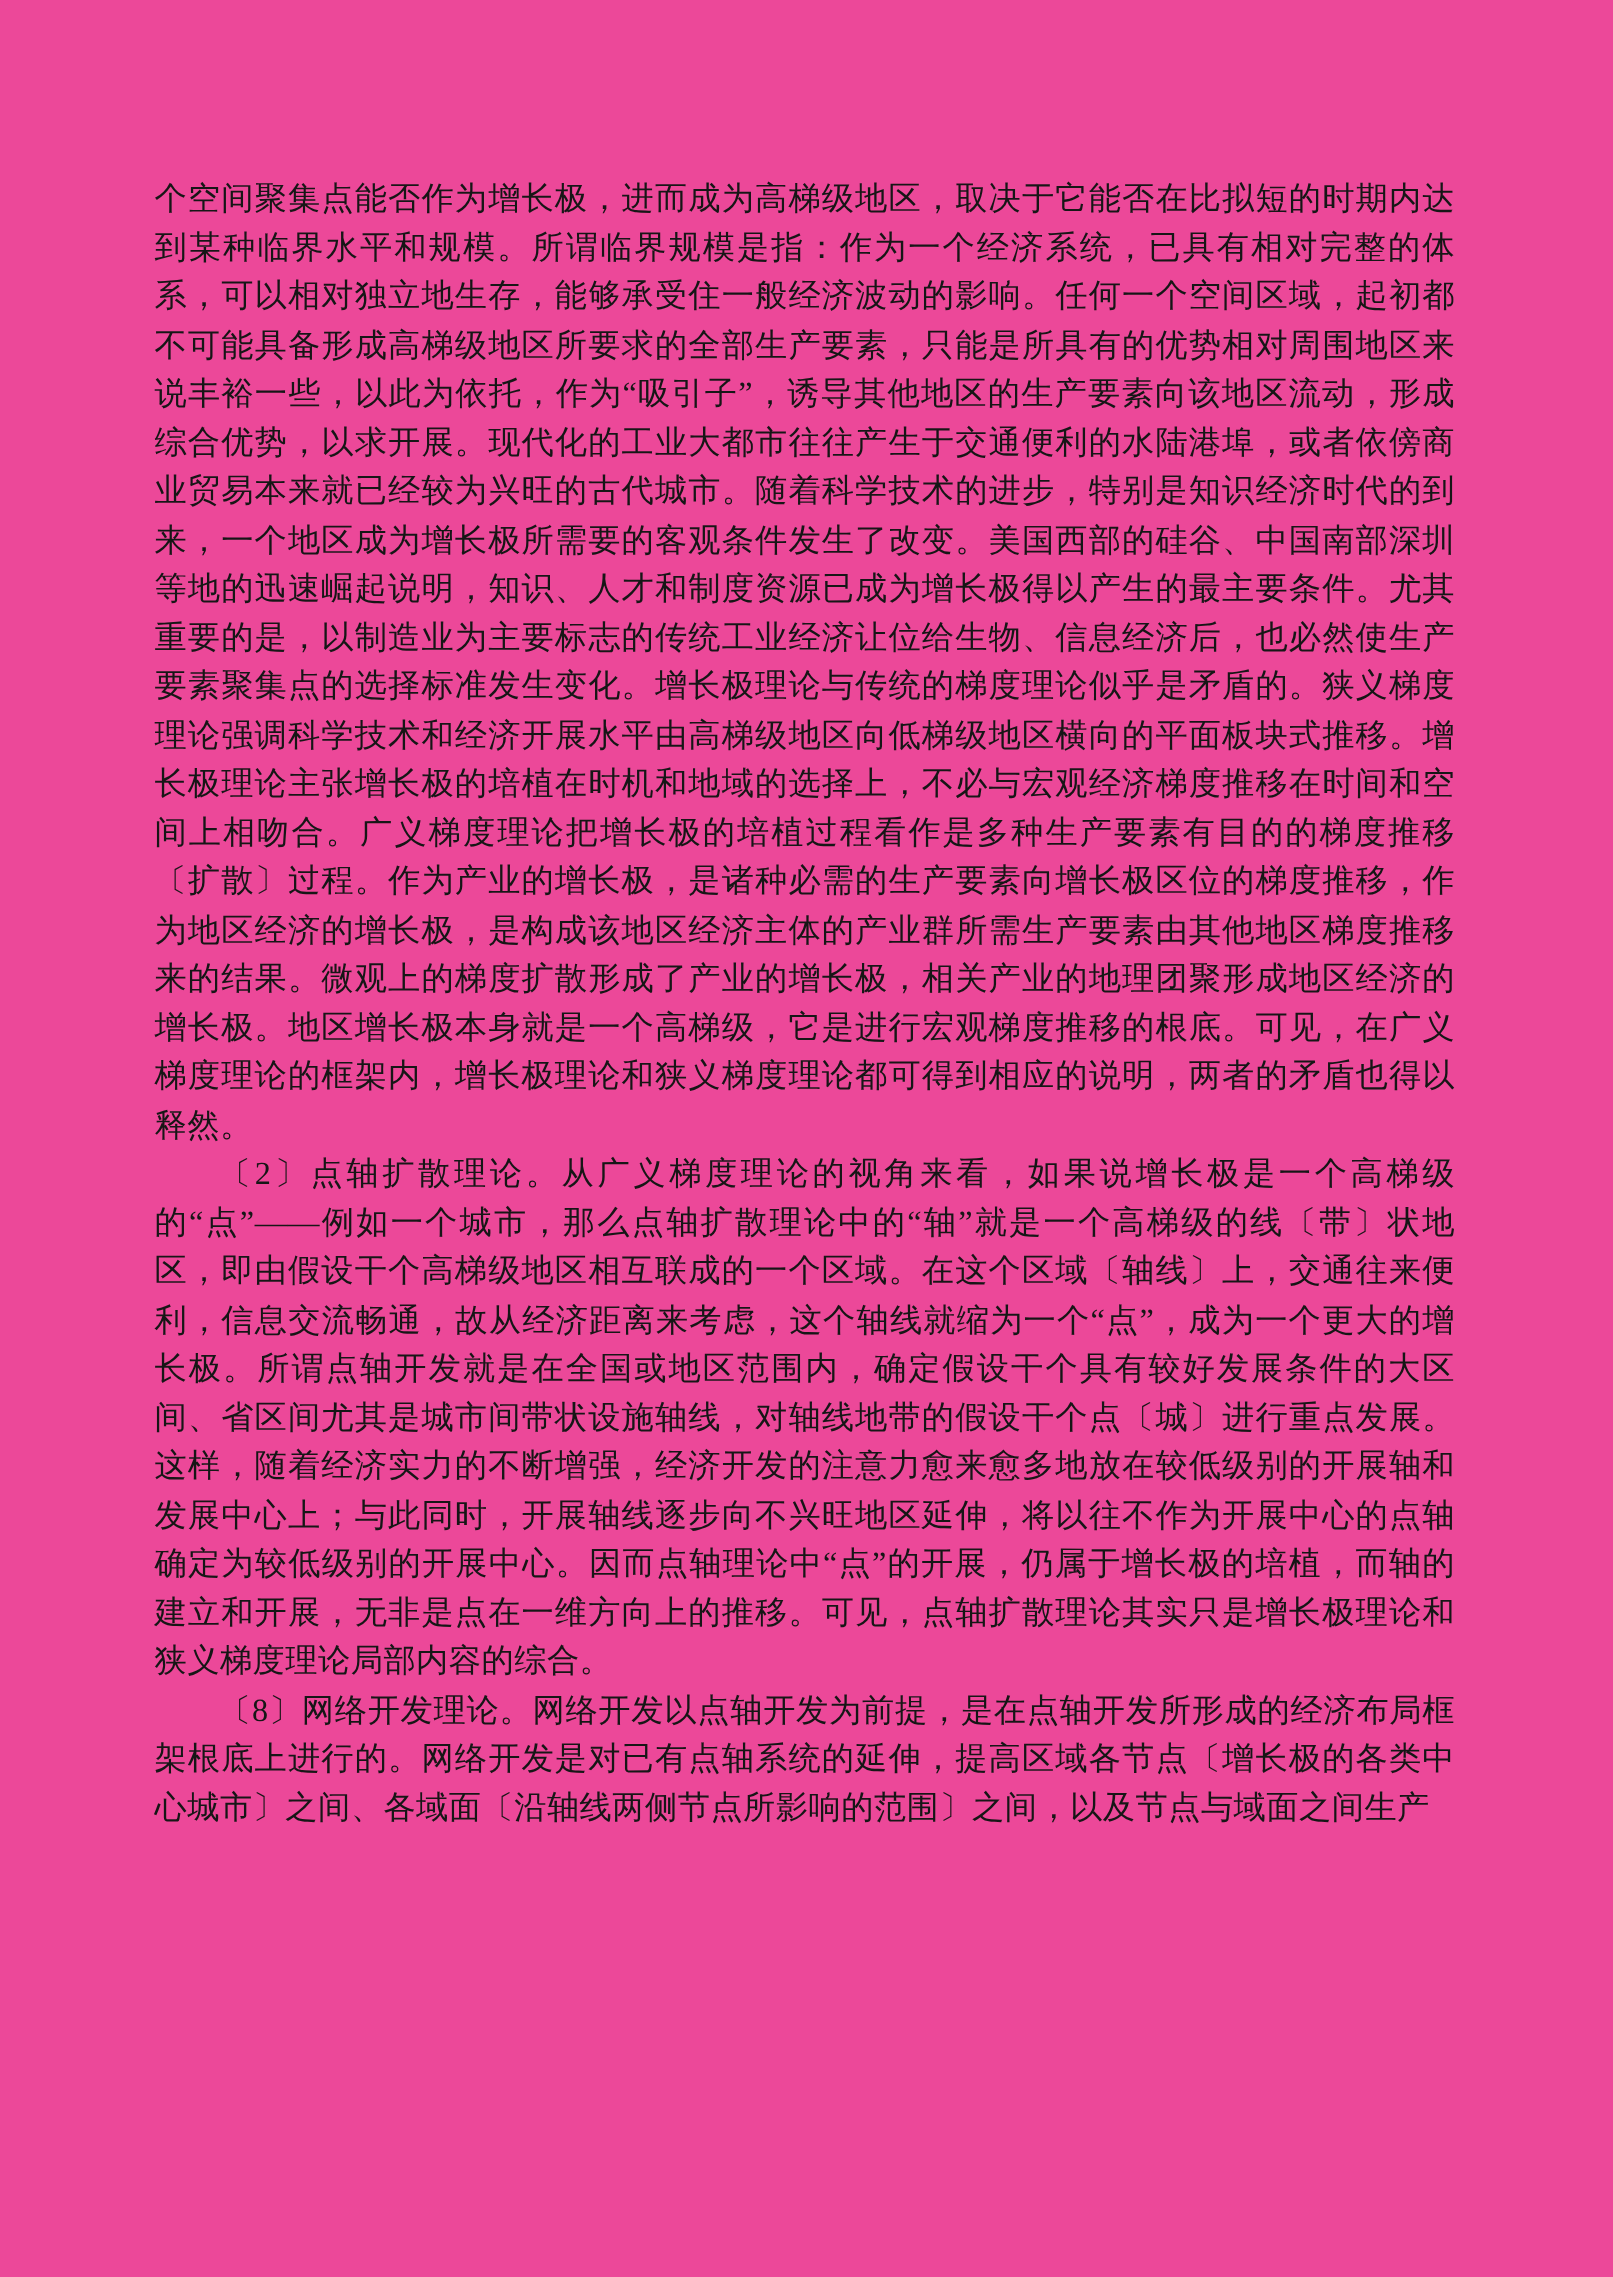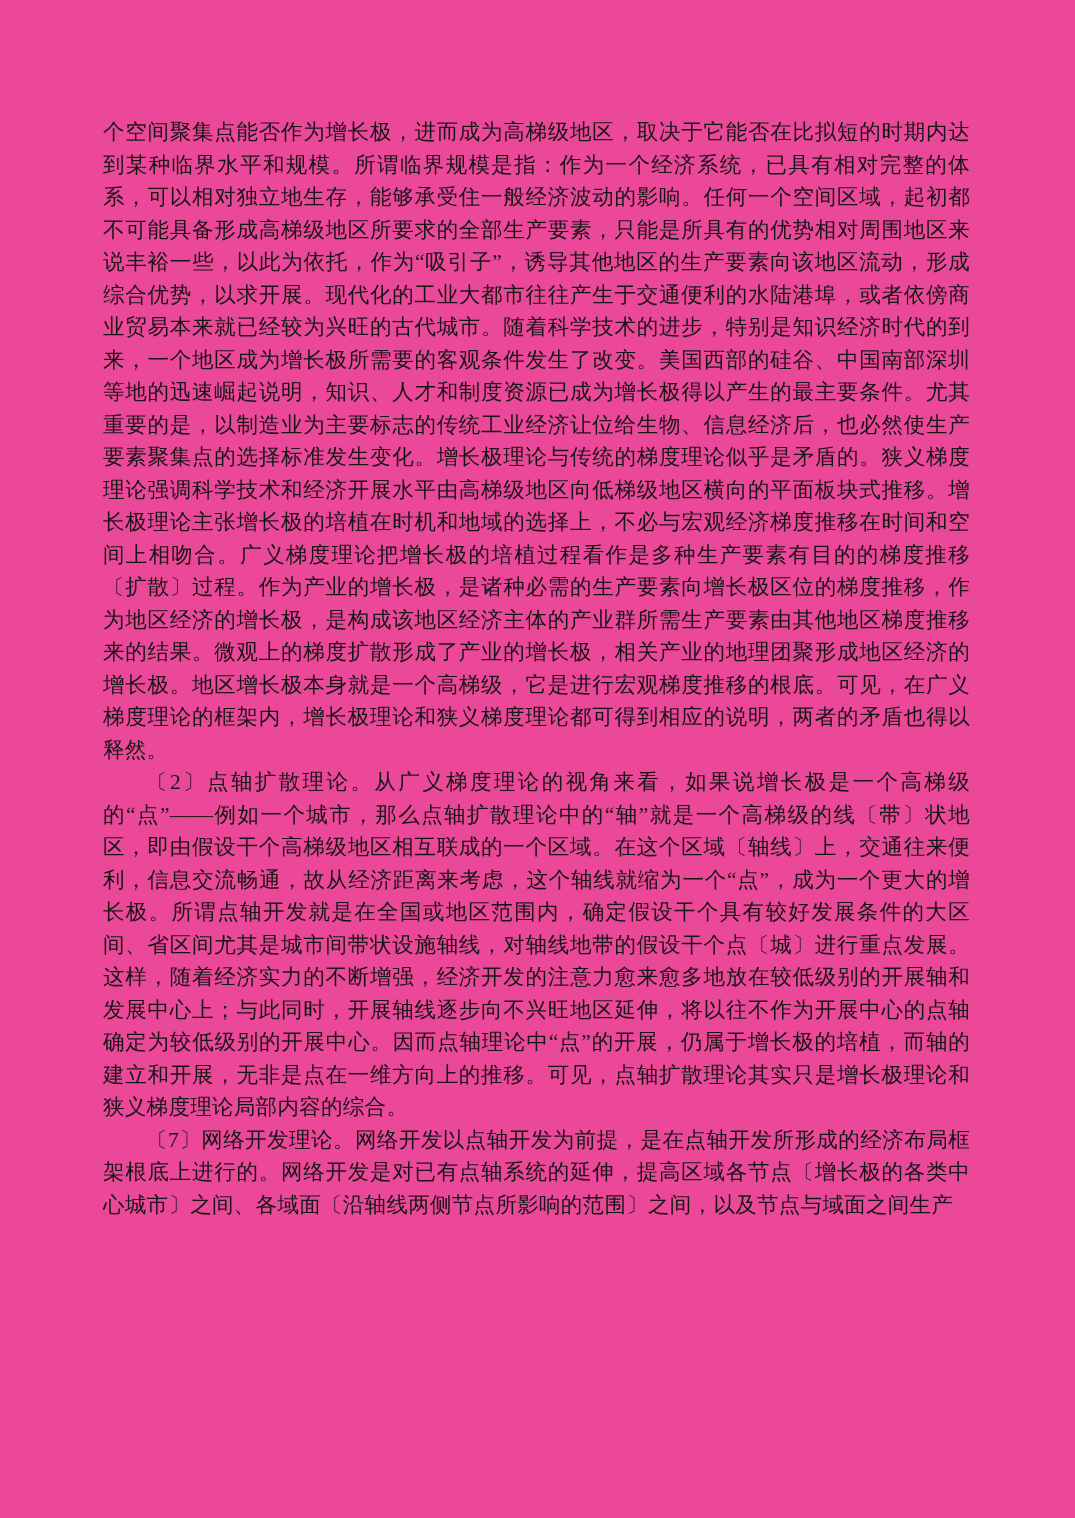--- a/index.html
+++ b/index.html
@@ -35,15 +35,15 @@
     font-family: Liberation Serif, serif;
   }
 </style>
 </head>
 <body>
 
 <div class="page">
   <div class="doc-body">
     <p class="para">个空间聚集点能否作为增长极，进而成为高梯级地区，取决于它能否在比拟短的时期内达到某种临界水平和规模。所谓临界规模是指：作为一个经济系统，已具有相对完整的体系，可以相对独立地生存，能够承受住一般经济波动的影响。任何一个空间区域，起初都不可能具备形成高梯级地区所要求的全部生产要素，只能是所具有的优势相对周围地区来说丰裕一些，以此为依托，作为“吸引子”，诱导其他地区的生产要素向该地区流动，形成综合优势，以求开展。现代化的工业大都市往往产生于交通便利的水陆港埠，或者依傍商业贸易本来就已经较为兴旺的古代城市。随着科学技术的进步，特别是知识经济时代的到来，一个地区成为增长极所需要的客观条件发生了改变。美国西部的硅谷、中国南部深圳等地的迅速崛起说明，知识、人才和制度资源已成为增长极得以产生的最主要条件。尤其重要的是，以制造业为主要标志的传统工业经济让位给生物、信息经济后，也必然使生产要素聚集点的选择标准发生变化。增长极理论与传统的梯度理论似乎是矛盾的。狭义梯度理论强调科学技术和经济开展水平由高梯级地区向低梯级地区横向的平面板块式推移。增长极理论主张增长极的培植在时机和地域的选择上，不必与宏观经济梯度推移在时间和空间上相吻合。广义梯度理论把增长极的培植过程看作是多种生产要素有目的的梯度推移〔扩散〕过程。作为产业的增长极，是诸种必需的生产要素向增长极区位的梯度推移，作为地区经济的增长极，是构成该地区经济主体的产业群所需生产要素由其他地区梯度推移来的结果。微观上的梯度扩散形成了产业的增长极，相关产业的地理团聚形成地区经济的增长极。地区增长极本身就是一个高梯级，它是进行宏观梯度推移的根底。可见，在广义梯度理论的框架内，增长极理论和狭义梯度理论都可得到相应的说明，两者的矛盾也得以释然。</p>
     <p class="para indent">〔2〕点轴扩散理论。从广义梯度理论的视角来看，如果说增长极是一个高梯级的“点”——例如一个城市，那么点轴扩散理论中的“轴”就是一个高梯级的线〔带〕状地区，即由假设干个高梯级地区相互联成的一个区域。在这个区域〔轴线〕上，交通往来便利，信息交流畅通，故从经济距离来考虑，这个轴线就缩为一个“点”，成为一个更大的增长极。所谓点轴开发就是在全国或地区范围内，确定假设干个具有较好发展条件的大区间、省区间尤其是城市间带状设施轴线，对轴线地带的假设干个点〔城〕进行重点发展。这样，随着经济实力的不断增强，经济开发的注意力愈来愈多地放在较低级别的开展轴和发展中心上；与此同时，开展轴线逐步向不兴旺地区延伸，将以往不作为开展中心的点轴确定为较低级别的开展中心。因而点轴理论中“点”的开展，仍属于增长极的培植，而轴的建立和开展，无非是点在一维方向上的推移。可见，点轴扩散理论其实只是增长极理论和狭义梯度理论局部内容的综合。</p>
-    <p class="para indent">〔7〕网络开发理论。网络开发以点轴开发为前提，是在点轴开发所形成的经济布局框架根底上进行的。网络开发是对已有点轴系统的延伸，提高区域各节点〔增长极的各类中心城市〕之间、各域面〔沿轴线两侧节点所影响的范围〕之间，以及节点与域面之间生产</p>
+    <p class="para indent">〔8〕网络开发理论。网络开发以点轴开发为前提，是在点轴开发所形成的经济布局框架根底上进行的。网络开发是对已有点轴系统的延伸，提高区域各节点〔增长极的各类中心城市〕之间、各域面〔沿轴线两侧节点所影响的范围〕之间，以及节点与域面之间生产</p>
   </div>
 </div>
 
 </body></html>

